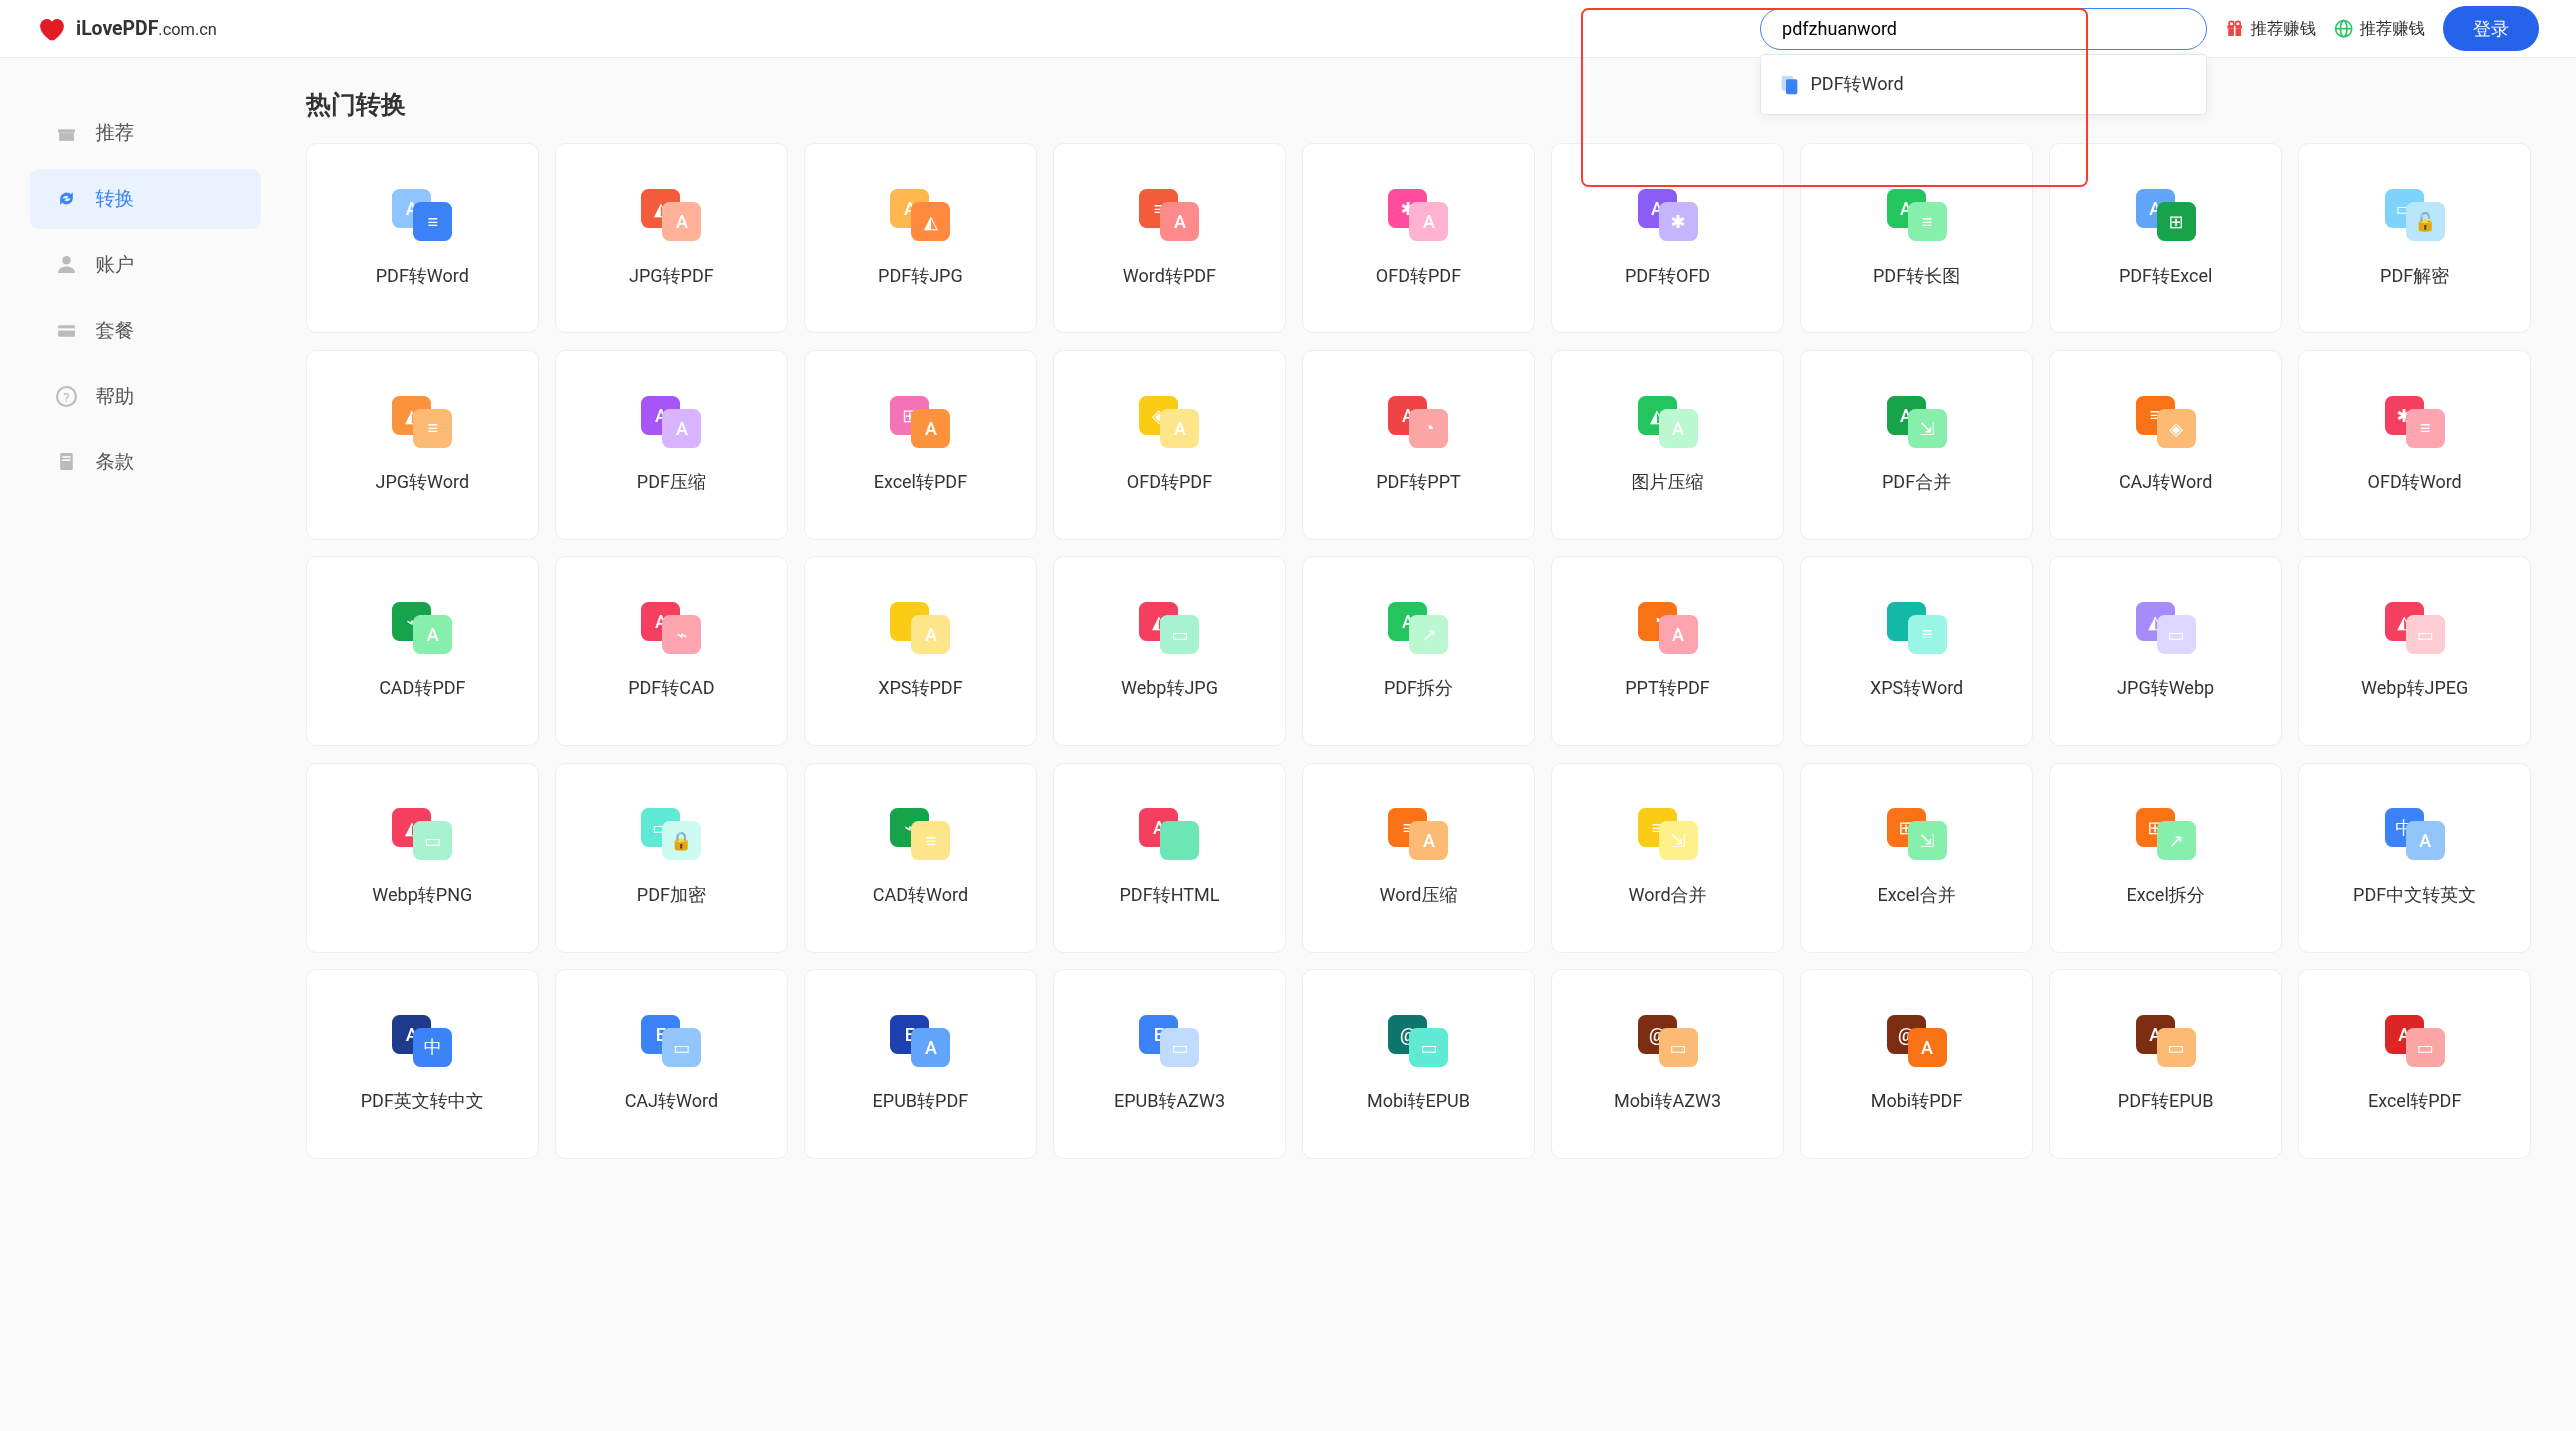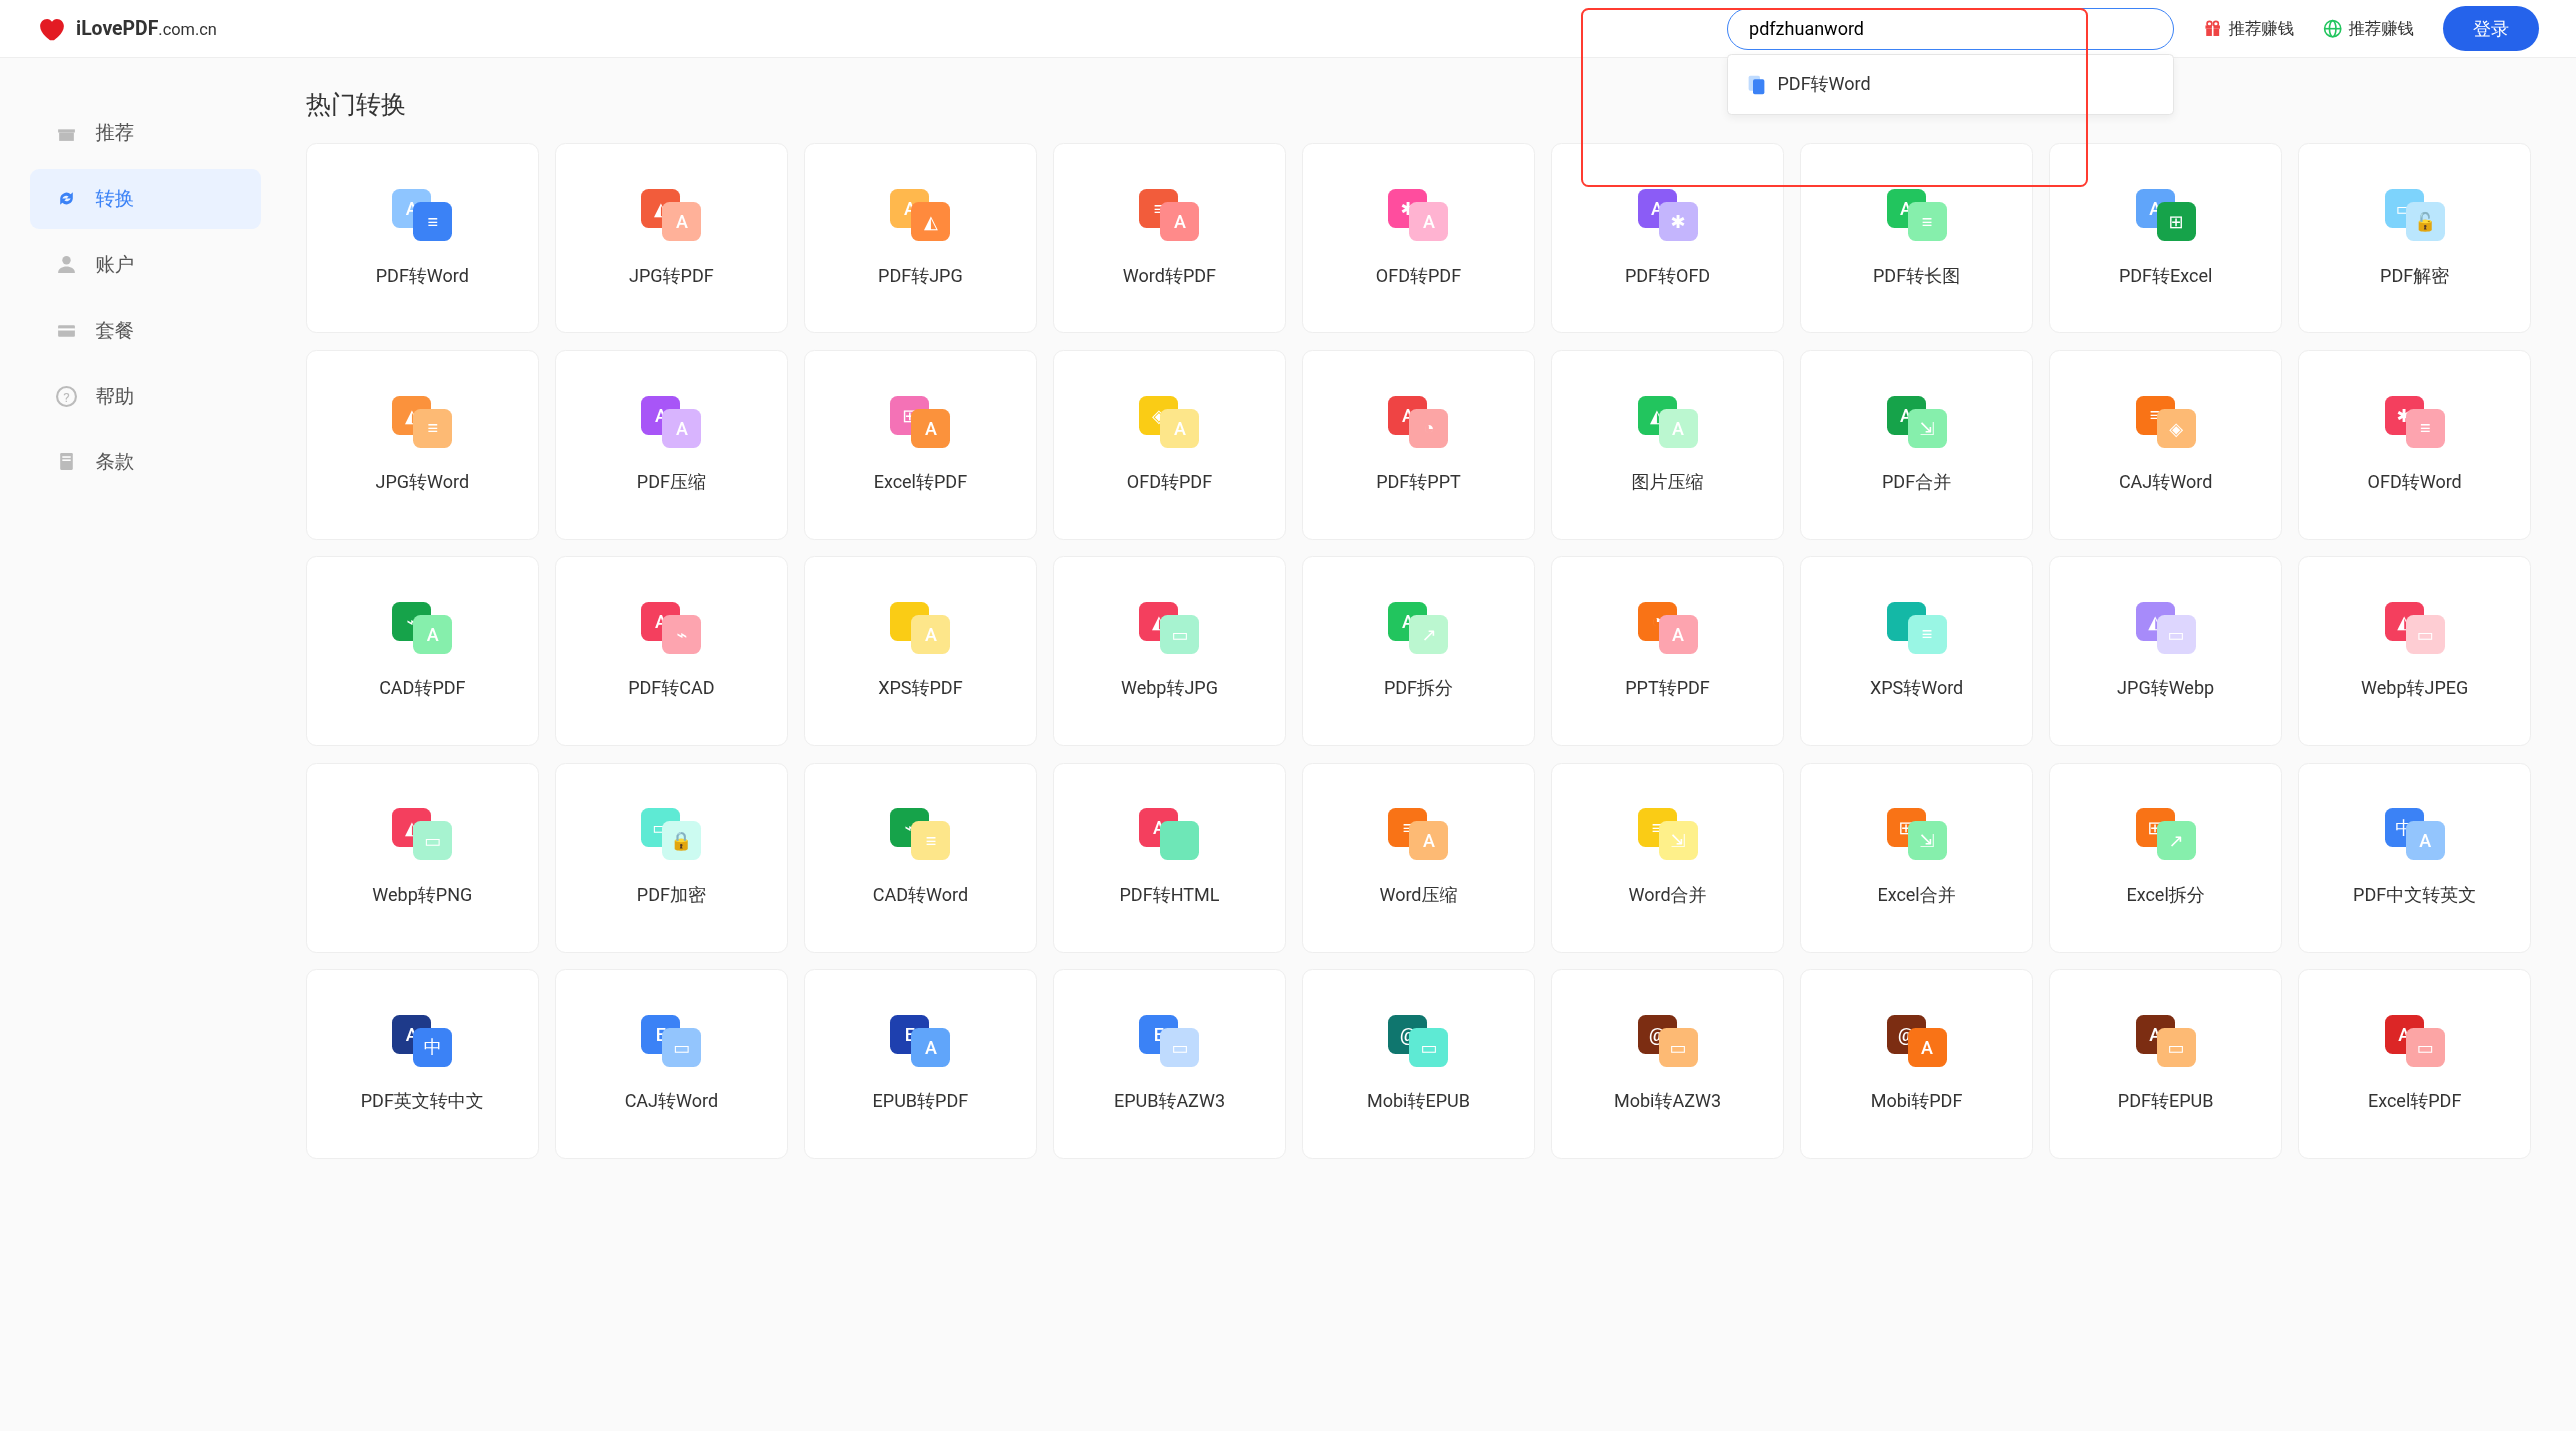--- a/index.html
+++ b/index.html
@@ -2,36 +2,36 @@
 <html style="font-size:12px"><head>
 <meta charset="utf-8">
 <style>
 *{box-sizing:border-box;margin:0;padding:0;font-family:-apple-system,BlinkMacSystemFont,"Segoe UI",Roboto,"Helvetica Neue",Arial,sans-serif}
 body{background:#fafafa;width:2576px;height:1432px;overflow:hidden}
 .header{height:58px;background:#fff;border-bottom:0.7px solid #eee;display:flex;align-items:center;padding:0 37px;position:relative}
 .logo-wrap{display:flex;align-items:center;gap:9px}
 .logo-heart{width:30px;height:30px;display:flex;align-items:center;justify-content:center}
 .logo-text{font-size:19.4px;font-weight:700;color:#333}
 .logo-text .suf{font-weight:400;color:#333;font-size:16.4px}
-.header-right{margin-left:auto;display:flex;align-items:center;gap:29px}
+.header-right{margin-left:auto;display:flex;align-items:center;gap:18px}
 .search-area{position:relative}
 .search-box{width:447px;height:42px;border:1.5px solid #3b82f6;border-radius:21px;padding:0 21px;font-size:18px;outline:none}
 .suggest{position:absolute;top:46px;left:0;right:0;background:#fff;border:0.7px solid #e5e5e5;border-radius:4.5px;box-shadow:0 3px 9px rgba(0,0,0,.06);padding:7.5px 0;z-index:10}
 .suggest-item{display:flex;align-items:center;gap:10.4px;padding:10.4px 18px;font-size:18px;color:#333;cursor:pointer}
 .highlight-box{position:absolute;border:2.2px solid #ff3b30;border-radius:7.5px;pointer-events:none;z-index:20}
 .hlink{display:flex;align-items:center;gap:6px;font-size:16.4px;color:#333;cursor:pointer}
 .login-btn{background:#2563eb;color:#fff;border:none;border-radius:22.4px;padding:10.4px 30px;font-size:18px;font-weight:500;cursor:pointer}
 .layout{display:flex}
 .sidebar{width:291px;padding:45px 30px}
 .side-item{display:flex;align-items:center;gap:18px;padding:16.4px 25px;border-radius:9px;font-size:19.4px;color:#555;cursor:pointer;margin-bottom:6px}
 .side-item.active{background:#eaf2ff;color:#3b82f6;font-weight:500}
 .side-item.active .side-ico{color:#3b82f6}
 .side-ico{width:22.4px;height:22.4px;color:#bbb;display:flex;align-items:center;justify-content:center}
 .main{flex:1;padding:30px 45px 45px 15px}
-.section-title{font-size:25px;font-weight:400;color:#333;margin-bottom:22.4px}
+.section-title{font-size:25px;font-weight:700;color:#333;margin-bottom:22.4px}
 .grid{display:grid;grid-template-columns:repeat(9,1fr);gap:16.4px}
 .tool{background:#fff;border:0.7px solid #eee;border-radius:10.4px;height:190px;display:flex;flex-direction:column;align-items:center;justify-content:center;gap:22.4px;cursor:pointer;transition:box-shadow .15s}
 .tool-ico{width:60px;height:52px;position:relative}
 .tool-label{font-size:18px;color:#333}
 .ico-back,.ico-front{position:absolute;border-radius:7.5px;display:flex;align-items:center;justify-content:center}
 .ico-back{width:39px;height:39px;top:0;left:0}
 .ico-front{width:39px;height:39px;bottom:0;right:0}
 .glyph{font-size:18px;color:#fff;font-weight:500}
 </style>
 </head>

